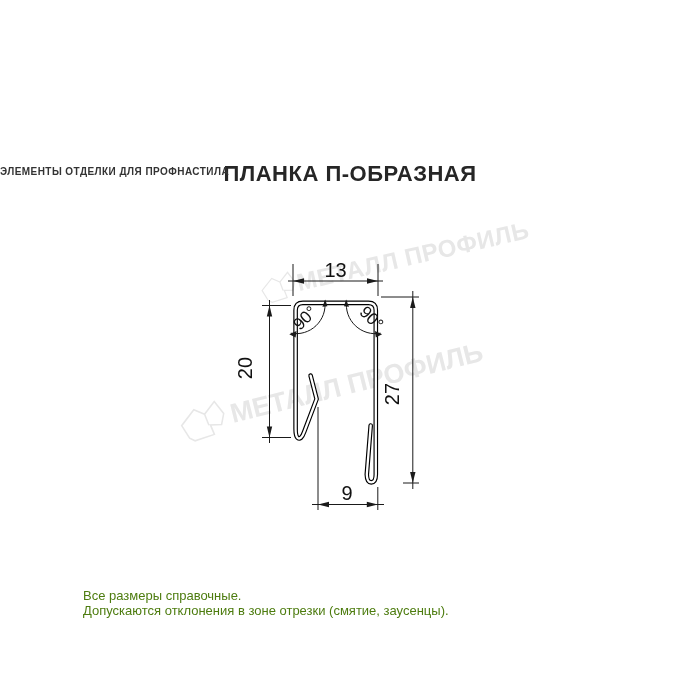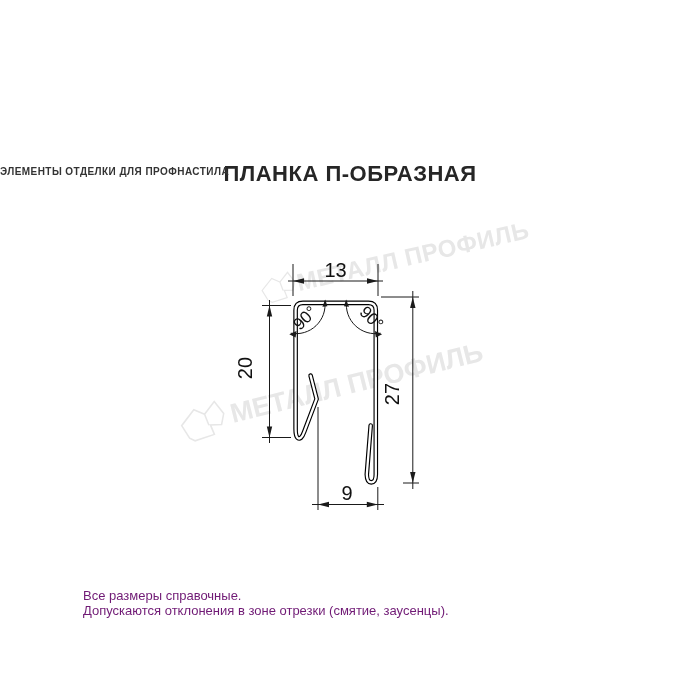--- a/index.html
+++ b/index.html
@@ -4,21 +4,21 @@
 <style>
   html,body{margin:0;padding:0;background:#ffffff;}
   .page{position:relative;width:700px;height:700px;background:#fff;overflow:hidden;
         font-family:"Liberation Sans",sans-serif;}
   .title{position:absolute;top:101px;left:0;right:0;text-align:center;
          font-size:22px;font-weight:bold;letter-spacing:.5px;line-height:29px;
          color:#262626;white-space:pre;}
   .subtitle{position:absolute;top:166px;left:0;right:0;text-align:left;
             font-size:10px;font-weight:bold;letter-spacing:.45px;color:#333333;}
   .footer{position:absolute;left:83px;top:589px;font-size:13px;line-height:14.5px;
-          color:#701a75;}
+          color:#4d7c0f;}
   svg{position:absolute;left:0;top:0;}
   .dimtxt{font-family:"Liberation Sans",sans-serif;font-size:20px;fill:#111;}
   .angtxt{font-family:"Liberation Sans",sans-serif;font-size:17px;fill:#111;}
   .wmtxt{font-family:"Liberation Sans",sans-serif;font-weight:bold;}
 </style>
 </head>
 <body>
 
 <div class="page">
 

